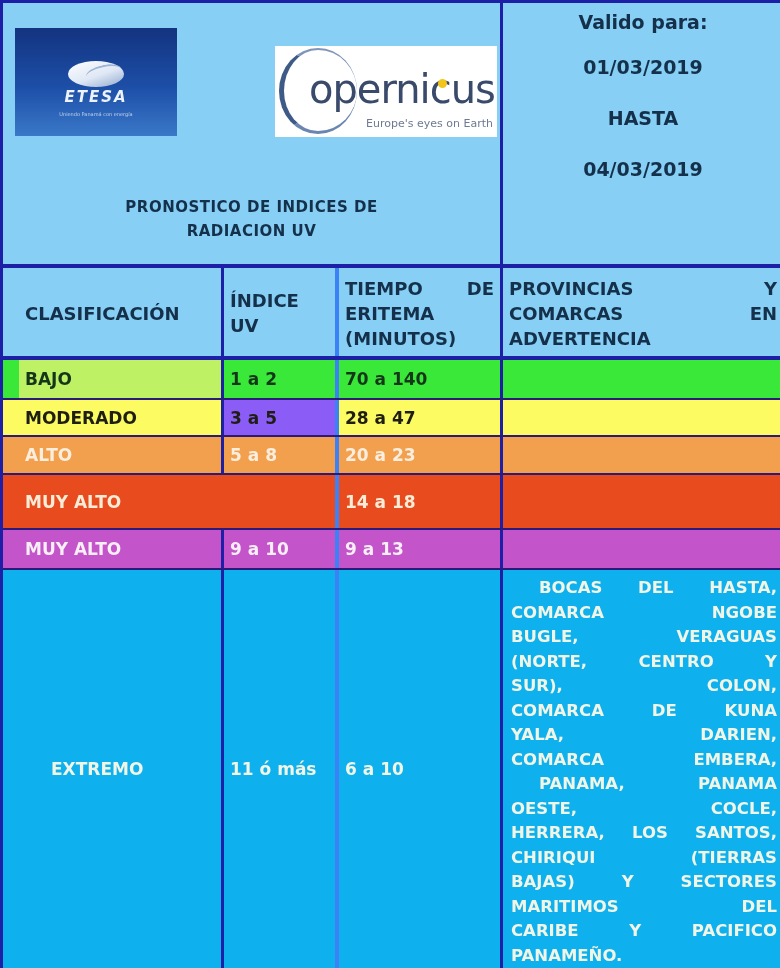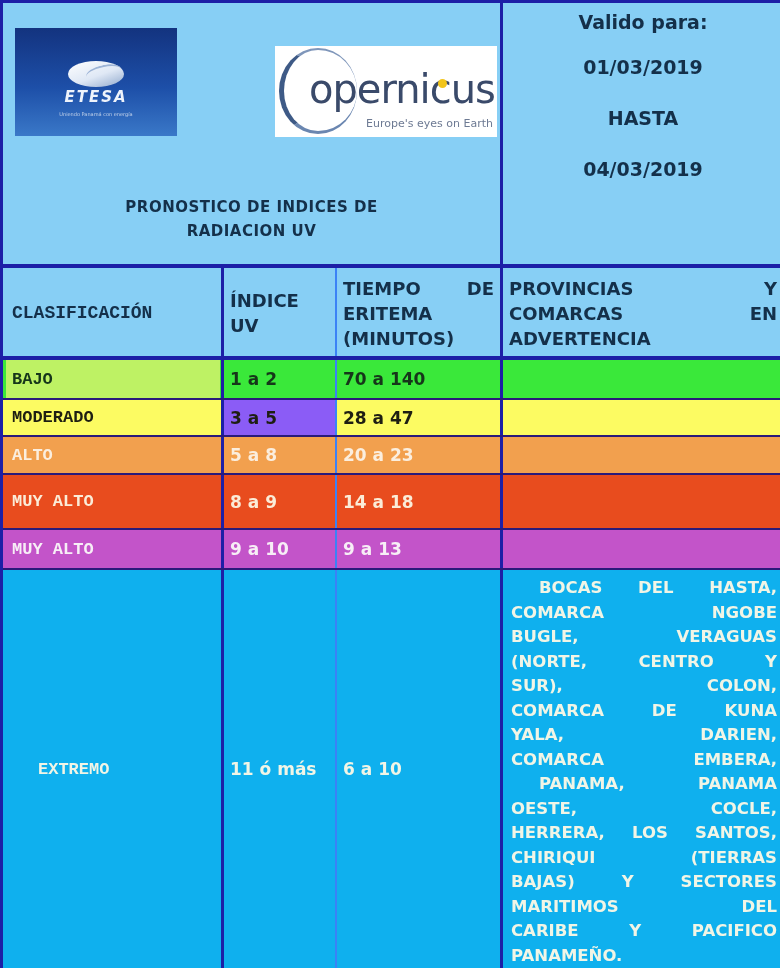--- a/index.html
+++ b/index.html
@@ -36,23 +36,23 @@
 
   .main-title { position: absolute; left: 0; top: 192px; width: 497px; text-align: center;
                 color: #14304a; font-size: 15px; line-height: 24px; letter-spacing: 0.5px; }
 
   .validity { position: absolute; left: 0; width: 100%; text-align: center; color: #14304a; font-size: 19px; }
 
   
   .row { position: absolute; left: 0; width: 780px; }
   .cell { position: absolute; top: 0; height: 100%; display: flex; align-items: center; padding-left: 6px;
           font-size: 17px; }
-  .c1 { left: 3px; width: 214px; font-family: Liberation Mono, monospace; }
+  .c1 { left: 16px; width: 214px; }
   .c2 { left: 218px; width: 114px; border-left: 3px solid #1d1fa6; }
-  .c3 { left: 332px; width: 165px; border-left: 2px solid #3b82f6; }
+  .c3 { left: 332px; width: 165px; border-left: 4px solid #3b82f6; }
   .c4 { left: 497px; width: 283px; border-left: 3px solid #1d1fa6; }
 
   .header .cell { color: #14304a; font-size: 18px; line-height: 25px; background: #87cff5; }
   .header .c4 .just, .header .c3 .just { width: 100%; }
   .just-line { display: flex; justify-content: space-between; padding-right: 6px; }
 
   .warning-text { color: #f1f5e6; font-size: 16.5px; line-height: 24.5px; padding: 6px 6px 0 8px; align-items: flex-start; }
 </style>
 </head>
 <body>
@@ -142,21 +142,20 @@
       <div class="hline" style="top: 432px; height: 2px; background: rgb(42, 26, 122);"></div>
       <div class="row" style="top: 434px; height: 36px; background: rgb(242, 160, 78);">
         <div class="cell c1" style="background: rgb(242, 160, 78); color: rgb(251, 238, 222);">ALTO</div>
         <div class="cell c2" style="background: rgb(242, 160, 78); color: rgb(251, 238, 222);">5 a 8</div>
         <div class="cell c3" style="background: rgb(242, 160, 78); color: rgb(251, 238, 222);">20 a 23</div>
         <div class="cell c4" style="background: rgb(242, 160, 78); color: rgb(251, 238, 222);"></div>
       </div>
       <div class="hline" style="top: 470px; height: 2px; background: rgb(42, 26, 122);"></div>
       <div class="row" style="top: 472px; height: 53px; background: rgb(232, 76, 30);">
         <div class="cell c1" style="background: rgb(232, 76, 30); color: rgb(251, 236, 216);">MUY ALTO</div>
-        <div class="cell c2" style="background: rgb(232, 76, 30); color: rgb(251, 236, 216);">8 a 9</div>
         <div class="cell c3" style="background: rgb(232, 76, 30); color: rgb(251, 236, 216);">14 a 18</div>
         <div class="cell c4" style="background: rgb(232, 76, 30); color: rgb(251, 236, 216);"></div>
       </div>
       <div class="hline" style="top: 525px; height: 2px; background: rgb(42, 26, 122);"></div>
       <div class="row" style="top: 527px; height: 38px; background: rgb(195, 84, 201);">
         <div class="cell c1" style="background: rgb(195, 84, 201); color: rgb(247, 238, 246);">MUY ALTO</div>
         <div class="cell c2" style="background: rgb(195, 84, 201); color: rgb(247, 238, 246);">9 a 10</div>
         <div class="cell c3" style="background: rgb(195, 84, 201); color: rgb(247, 238, 246);">9 a 13</div>
         <div class="cell c4" style="background: rgb(195, 84, 201); color: rgb(247, 238, 246);"></div>
       </div>

